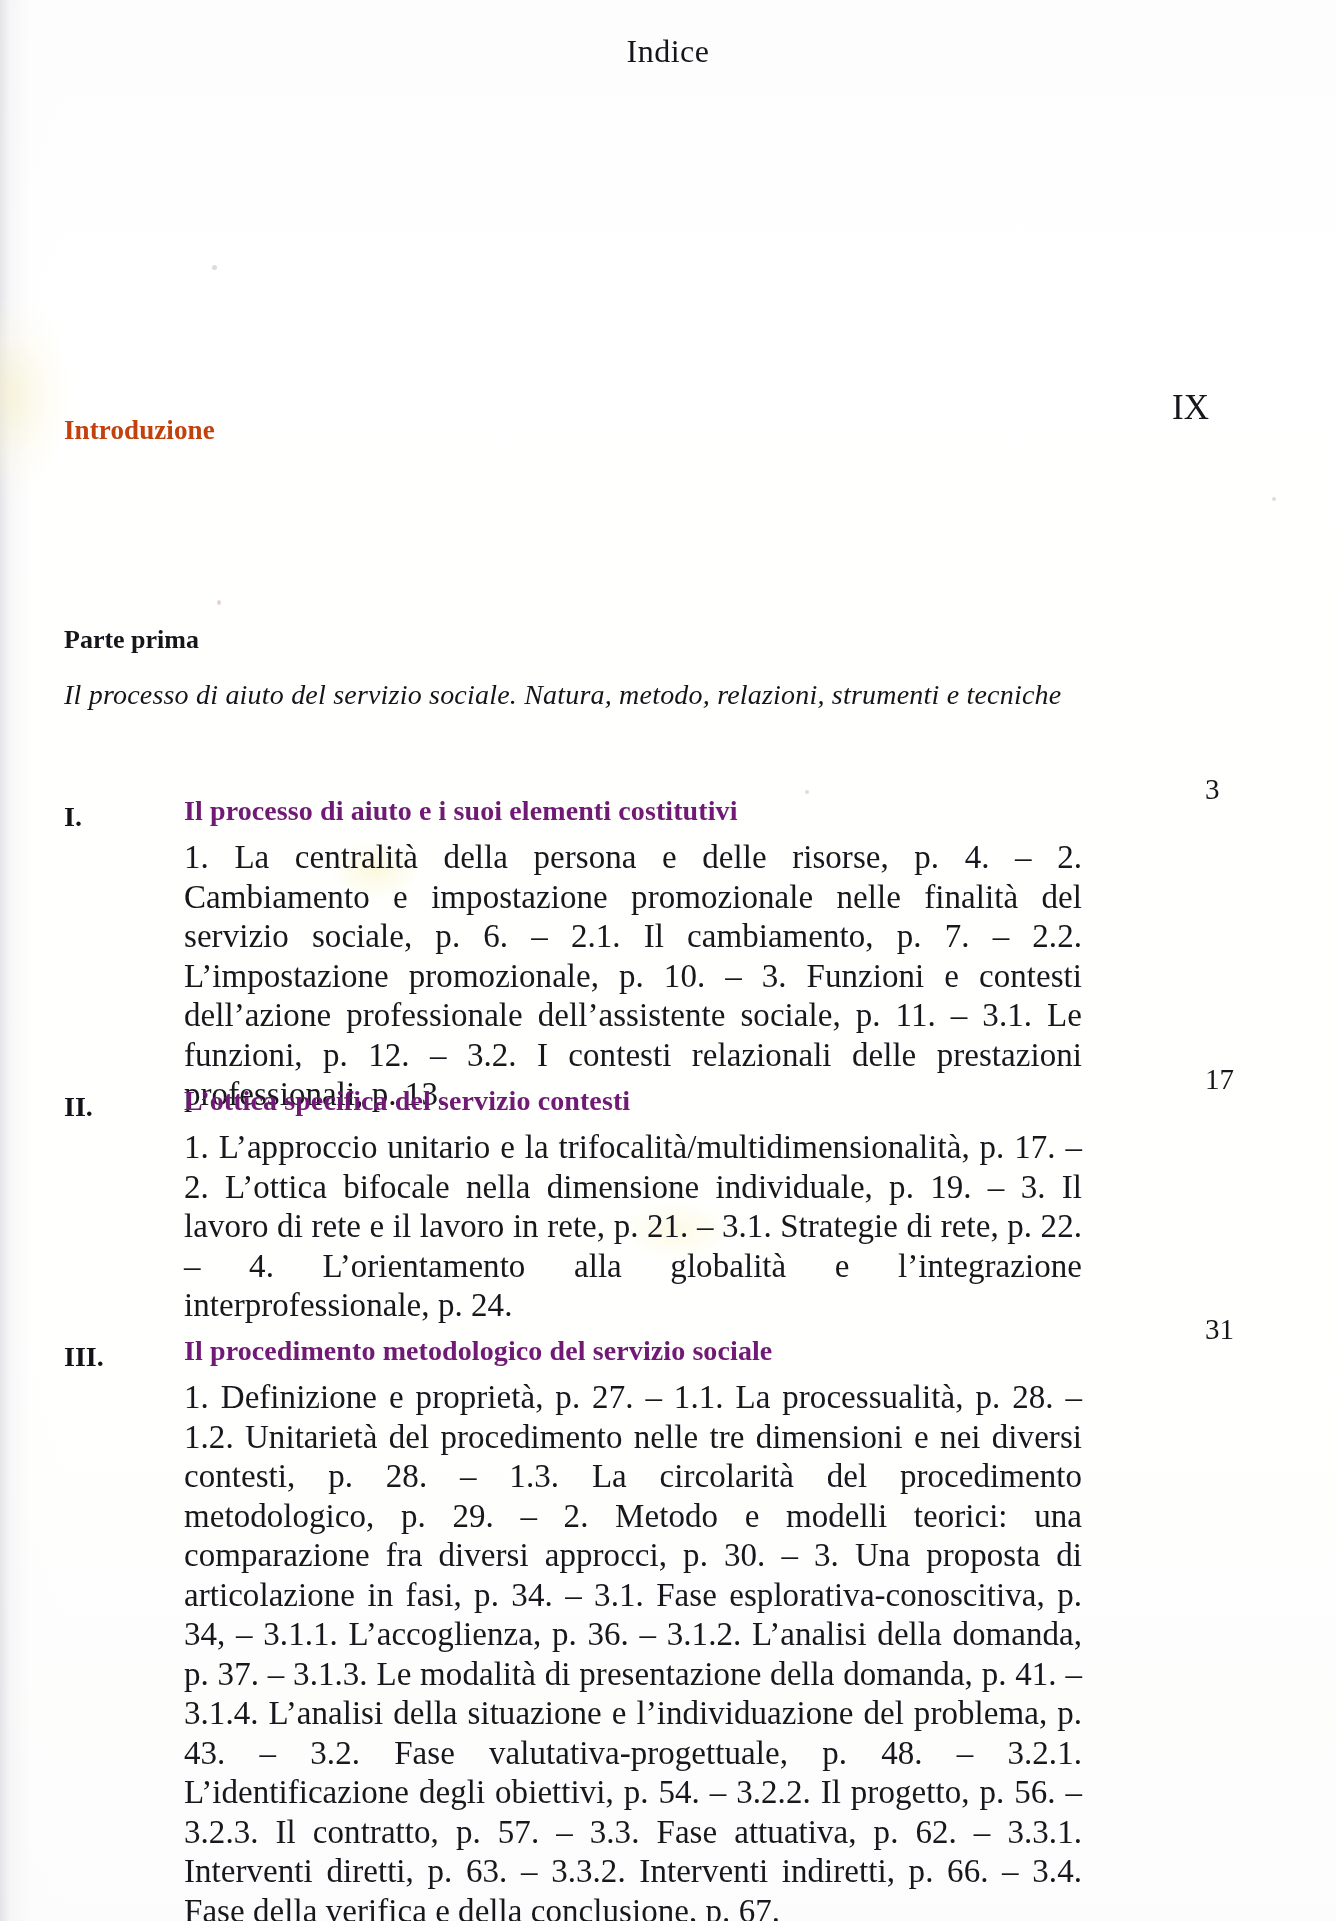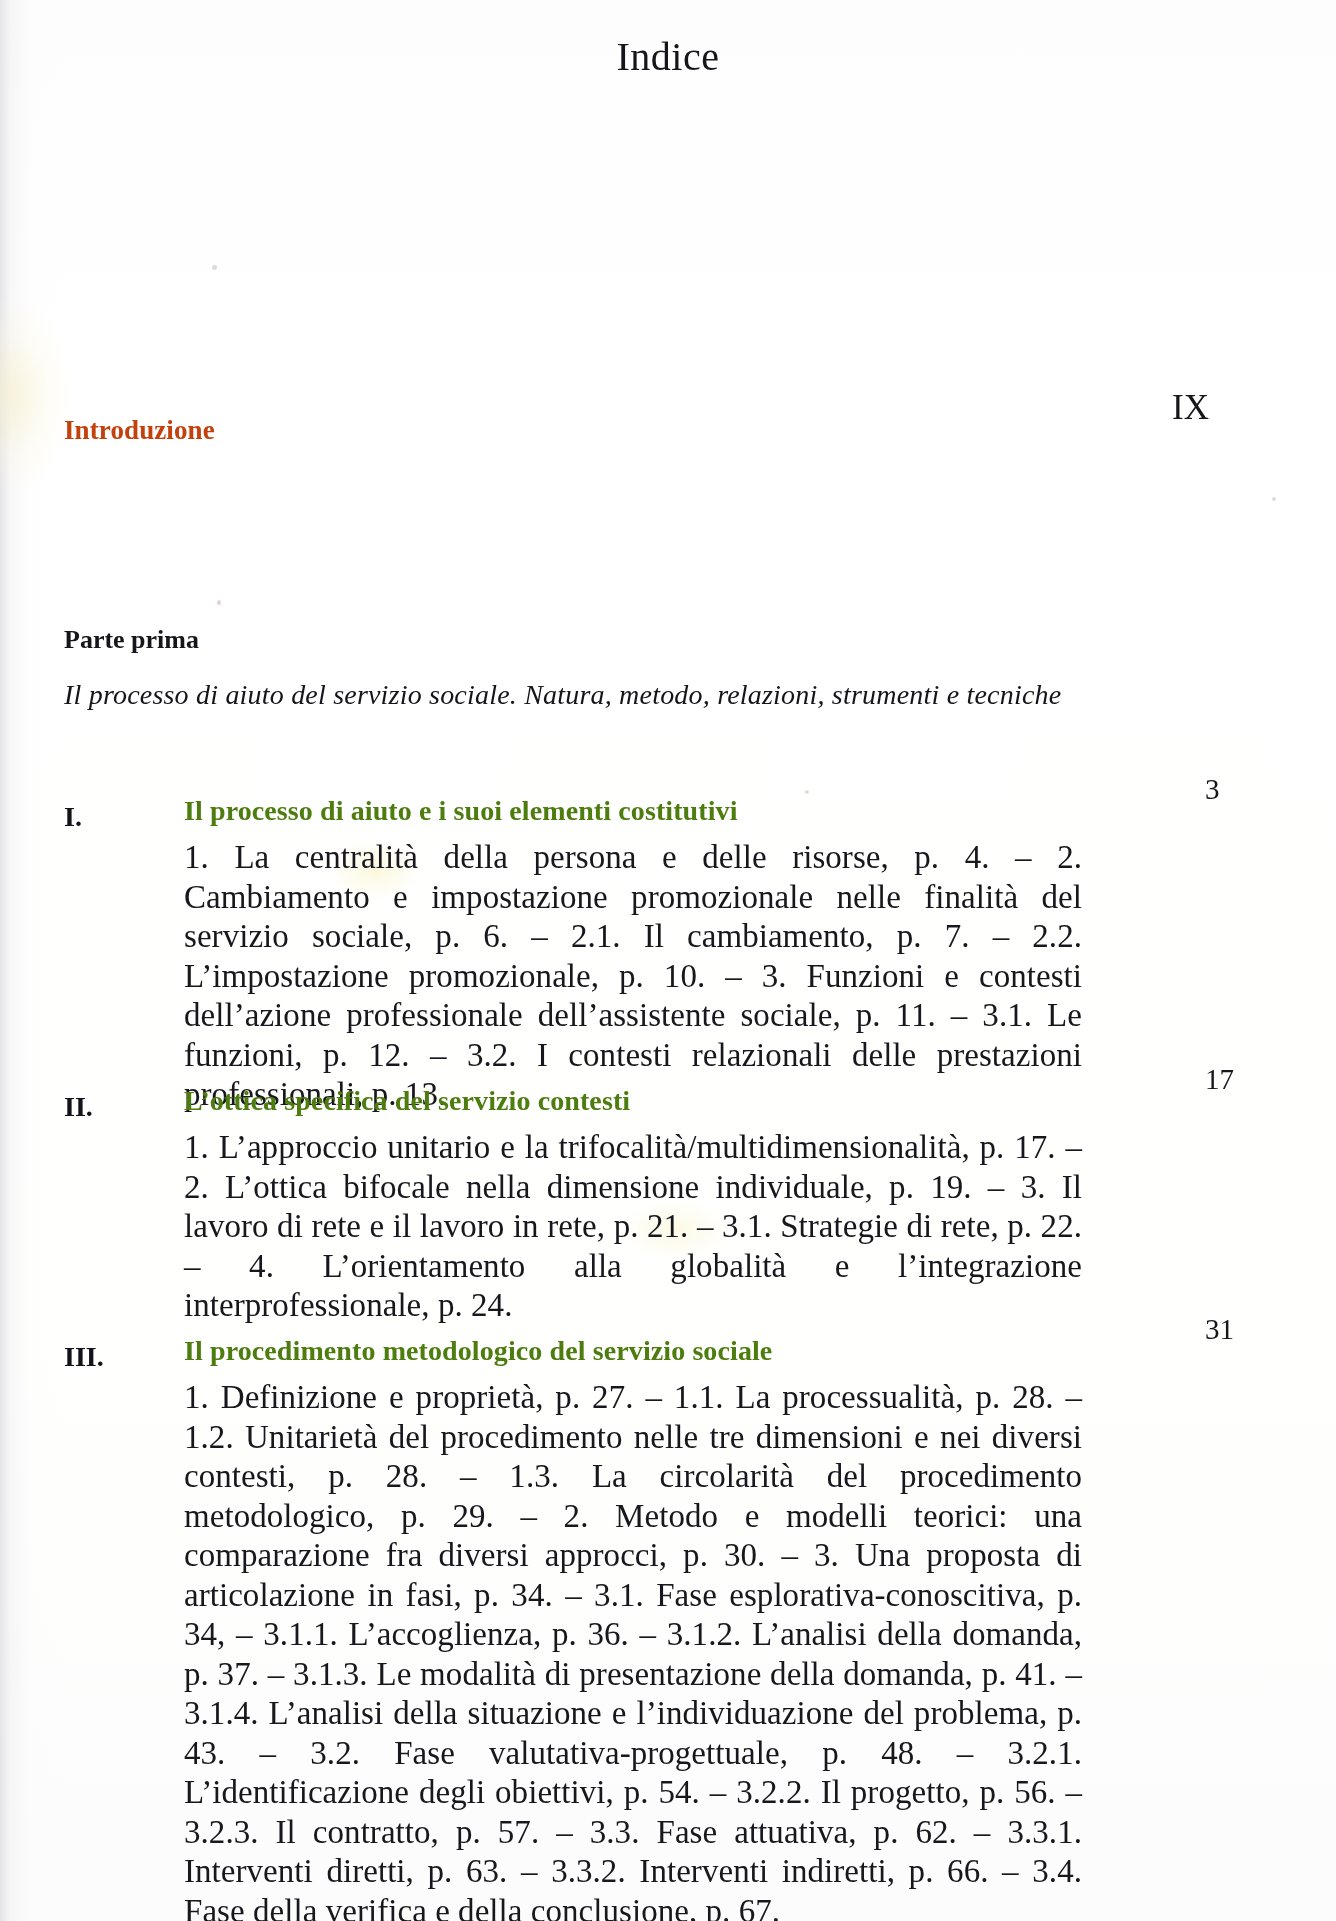--- a/index.html
+++ b/index.html
@@ -71,21 +71,21 @@
     inset: 0;
   }
 
   
   .doc-title {
     position: absolute;
     top: 33px;
     left: 0;
     width: 1336px;
     text-align: center;
-    font-size: 40px;
+    font-size: 32px;
     letter-spacing: 0.5px;
     font-weight: 400;
     color: #15151c;
   }
 
   
   .intro-row {
     position: absolute;
     left: 64px;
     top: 415px;
@@ -147,21 +147,21 @@
     color: #121218;
   }
   .chapter-head {
     position: absolute;
     left: 120px;
     top: 0px;
     width: 890px;
     font-size: 28px;
     font-weight: 700;
     letter-spacing: 0.1px;
-    color: #4d7c0f;
+    color: #701a75;
   }
   .chapter-page {
     position: absolute;
     left: 1141px;
     top: -22px;
     font-size: 29px;
     font-weight: 400;
     color: #16161c;
   }
   .chapter-body {

